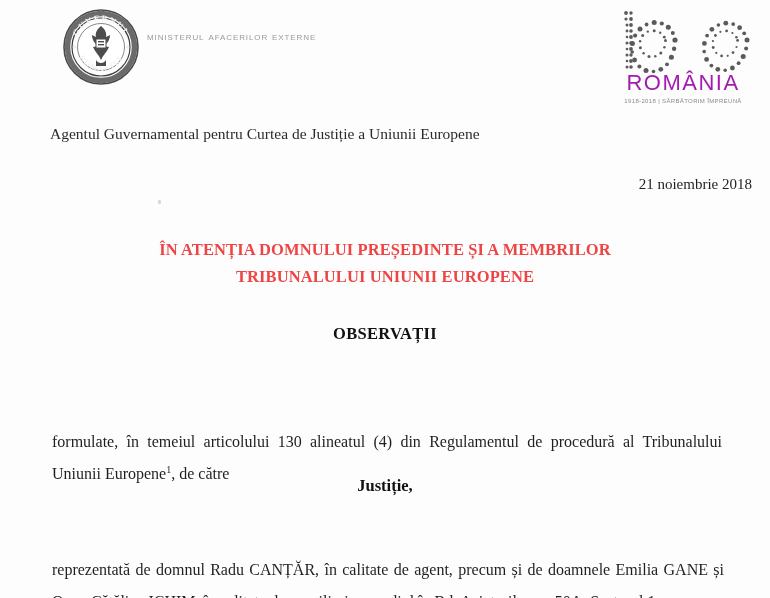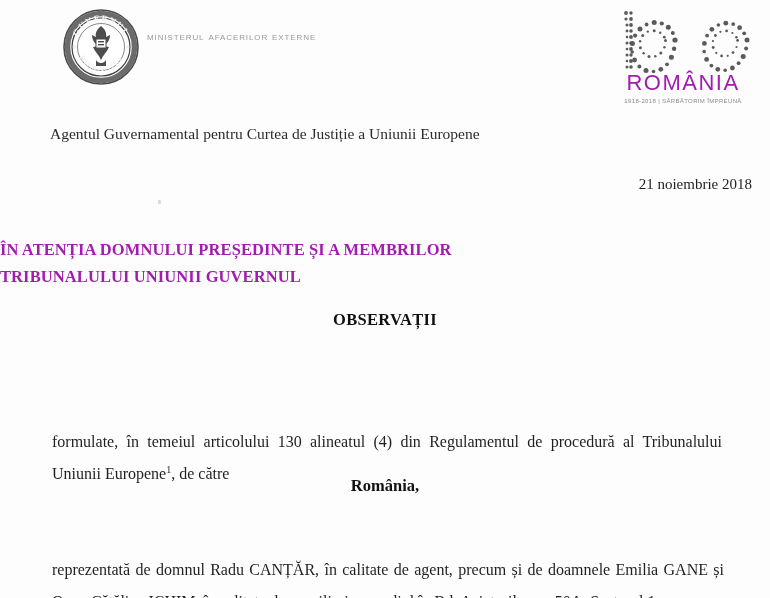--- a/index.html
+++ b/index.html
@@ -111,31 +111,32 @@
     font-size: 15px;
     color: #1f1f1f;
     white-space: nowrap;
   }
 
   .addressee {
     position: absolute;
     left: 0;
     top: 236px;
     width: 770px;
+    text-align: center;
     font-weight: bold;
     font-size: 16.5px;
     letter-spacing: 0.1px;
     line-height: 27px;
-    color: #a21caf;
+    color: #ef4444;
   }
 
   .doc-title {
     position: absolute;
     left: 0;
-    top: 310px;
+    top: 324px;
     width: 770px;
     text-align: center;
     font-weight: bold;
     font-size: 16.5px;
     letter-spacing: 0.3px;
     color: #111111;
   }
 
   .para-intro {
     position: absolute;
@@ -333,26 +334,26 @@
       <div class="centenary-tag">1918-2018 | SĂRBĂTORIM ÎMPREUNĂ</div>
     </div>
   </div>
 
   <div class="speck"></div>
 
   <div class="date-line">21 noiembrie 2018</div>
 
   <div class="addressee">
     <div>ÎN ATENȚIA DOMNULUI PREȘEDINTE ȘI A MEMBRILOR</div>
-    <div>TRIBUNALULUI UNIUNII GUVERNUL</div>
+    <div>TRIBUNALULUI UNIUNII EUROPENE</div>
   </div>
 
   <div class="doc-title">OBSERVAȚII</div>
 
   <p class="para-intro">
     <span>formulate, în temeiul articolului 130 alineatul (4) din Regulamentul de procedură al Tribunalului Uniunii Europene</span><sup>1</sup><span>, de către</span>
   </p>
 
-  <div class="party">România,</div>
+  <div class="party">Justiție,</div>
 
   <p class="para-rep">reprezentată de domnul Radu CANȚĂR, în calitate de agent, precum și de doamnele Emilia GANE și Oana-Cătălina ICHIM, în calitate de consilieri, cu sediul în Bd. Aviatorilor nr. 50A, Sectorul 1,</p>
 
 </div>
 
 </body></html>

